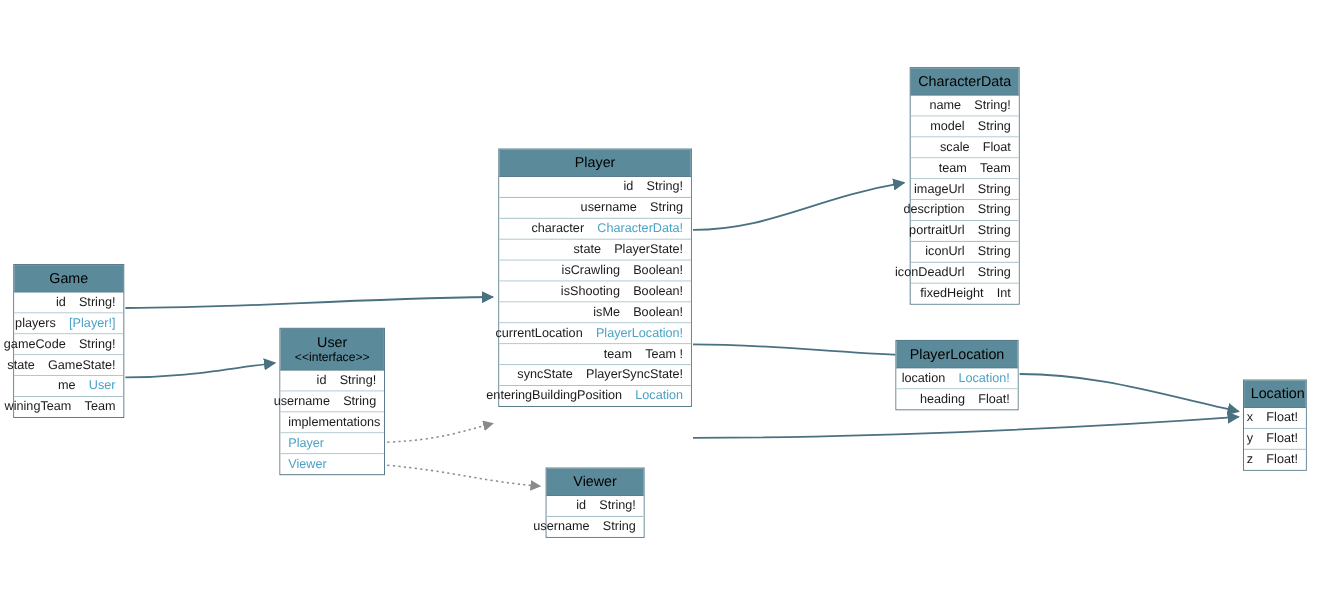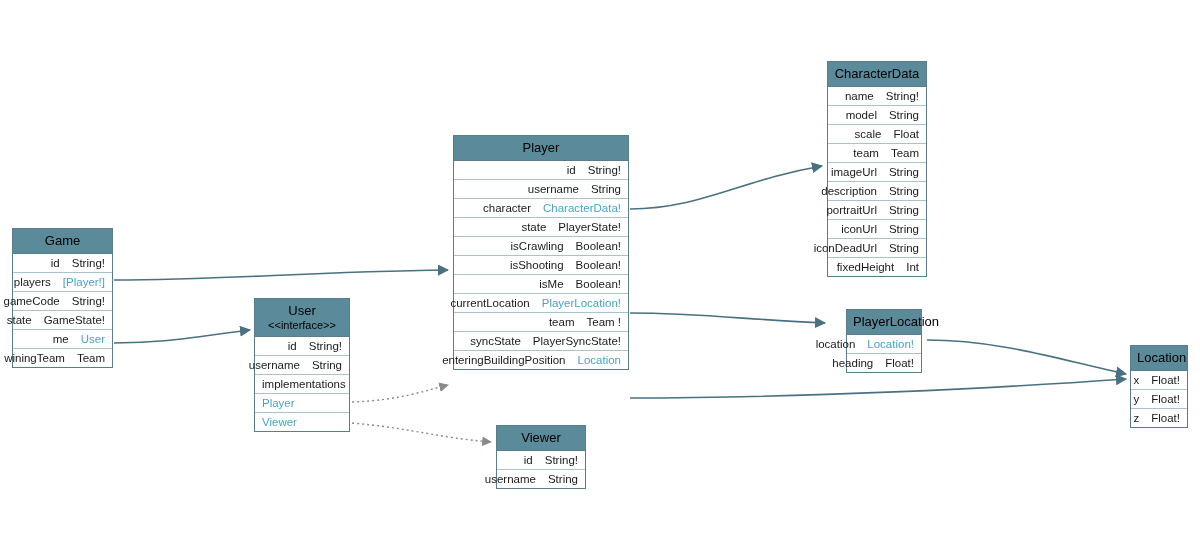--- a/index.html
+++ b/index.html
@@ -96,21 +96,21 @@
         <path d="M 114 343 C 170 343, 200 336, 250 330" fill="none" stroke="#4a7180" stroke-width="1.6" marker-end="url(#arrow)"></path>
         <path d="M 630 209 C 700 209, 740 180, 822 166" fill="none" stroke="#4a7180" stroke-width="1.6" marker-end="url(#arrow)"></path>
         <path d="M 630 313 C 700 313, 750 320, 825 323" fill="none" stroke="#4a7180" stroke-width="1.6" marker-end="url(#arrow)"></path>
         <path d="M 630 398 C 800 398, 1000 388, 1126 379" fill="none" stroke="#4a7180" stroke-width="1.6" marker-end="url(#arrow)"></path>
         <path d="M 927 340 C 1000 340, 1060 360, 1126 374" fill="none" stroke="#4a7180" stroke-width="1.6" marker-end="url(#arrow)"></path>
         <path d="M 352 402 C 400 400, 420 392, 448 385" fill="none" stroke="#8a8a8a" stroke-width="1.4" stroke-dasharray="2,3" marker-end="url(#arrow-dot)"></path>
         <path d="M 352 423 C 410 428, 440 438, 491 442" fill="none" stroke="#8a8a8a" stroke-width="1.4" stroke-dasharray="2,3" marker-end="url(#arrow-dot)"></path>
       </g>
   </svg>
   <div id="nodes">
-      <div class="node" style="left: 12px; top: 228px; width: 101px;">
+      <div class="node" style="left: 12px; top: 240px; width: 101px;">
         <div class="node-header"><span>Game</span></div>
         <div class="row">
           <span class="fname">id</span>
           <span class="ftype">String!</span>
         </div>
         <div class="row">
           <span class="fname">players</span>
           <span class="ftype link">[Player!]</span>
         </div>
         <div class="row">
@@ -244,21 +244,21 @@
         </div>
         <div class="row">
           <span class="fname">iconDeadUrl</span>
           <span class="ftype">String</span>
         </div>
         <div class="row">
           <span class="fname">fixedHeight</span>
           <span class="ftype">Int</span>
         </div>
       </div>
-      <div class="node" style="left: 846px; top: 309px; width: 76px;">
+      <div class="node" style="left: 814px; top: 309px; width: 112px;">
         <div class="node-header"><span>PlayerLocation</span></div>
         <div class="row">
           <span class="fname">location</span>
           <span class="ftype link">Location!</span>
         </div>
         <div class="row">
           <span class="fname">heading</span>
           <span class="ftype">Float!</span>
         </div>
       </div>

